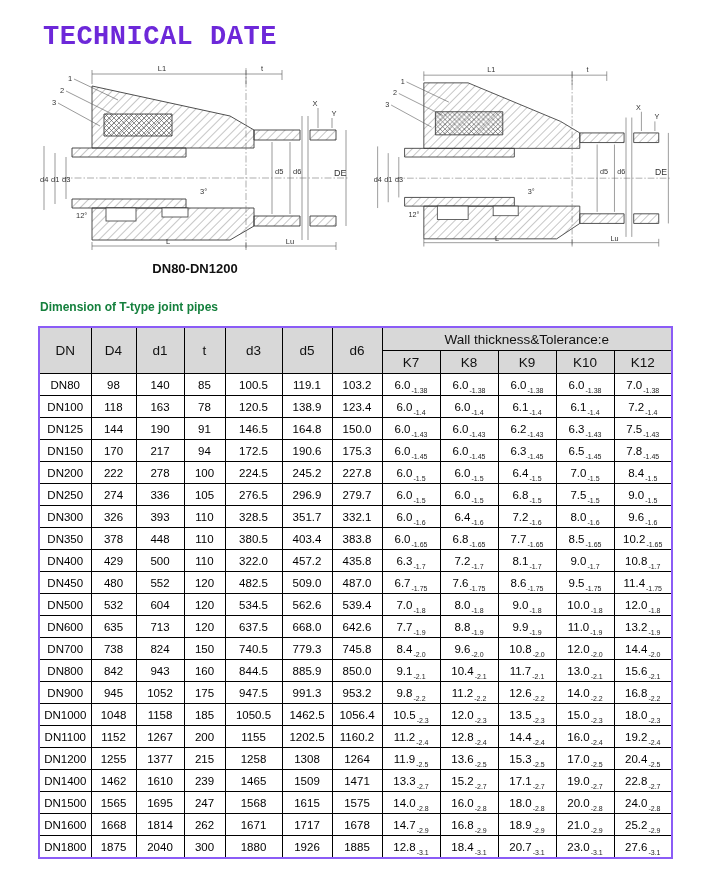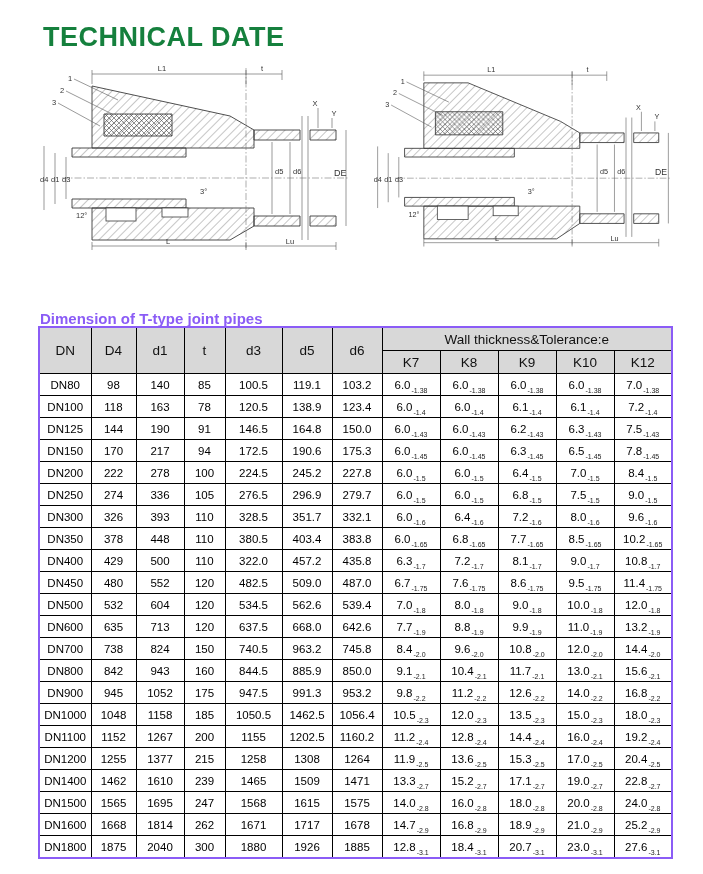--- a/index.html
+++ b/index.html
@@ -2,37 +2,37 @@
 <html><head>
 <meta charset="utf-8">
 <style>
   html,body{margin:0;padding:0;}
   body{
     width:703px;height:874px;background:#ffffff;position:relative;
     font-family:"Liberation Sans", sans-serif;color:#000;
   }
   .title{
     position:absolute;left:43px;top:22px;margin:0;
-    font-size:27px;font-weight:bold;letter-spacing:.5px;color:#15803d;
+    font-size:27px;font-weight:bold;letter-spacing:.5px;color:#6d28d9;font-family:Liberation Mono, monospace;
   }
   .drawings{
     position:absolute;left:34px;top:58px;width:644px;height:215px;
     display:flex;justify-content:space-between;align-items:flex-start;
   }
   figure{margin:0;text-align:center;}
   figcaption{font-size:13px;font-weight:bold;color:#111;margin-top:1px;}
   .ln{stroke:#3a3a3a;stroke-width:0.9;}
   .thin{stroke:#555;stroke-width:0.6;fill:none;}
   .dim{stroke:#555;stroke-width:0.6;fill:none;}
   .cl{stroke:#777;stroke-width:0.6;stroke-dasharray:7 2 1.5 2;fill:none;}
   svg text{font-family:"Liberation Sans", sans-serif;font-size:7.5px;fill:#333;}
   svg text.big{font-size:9px;}
   .section-label{
     position:absolute;left:40px;top:300px;
-    font-size:15px;font-weight:bold;color:#8b5cf6;margin-top:10px;
+    font-size:12px;font-weight:bold;color:#15803d;
   }
   table.dims{
     position:absolute;left:38px;top:326px;border-collapse:collapse;
     table-layout:fixed;border:2px solid #8b5cf6;
   }
   table.dims th,table.dims td{
     border:1px solid #000;text-align:center;vertical-align:middle;
     padding:0;white-space:nowrap;overflow:hidden;
   }
   table.dims thead th{
@@ -121,20 +121,21 @@
       <text x="166" y="136">3°</text>
 
       <line class="dim" x1="58" y1="188" x2="212" y2="188"></line>
       <line class="dim" x1="58" y1="184" x2="58" y2="192"></line>
       <line class="dim" x1="212" y1="184" x2="212" y2="192"></line>
       <text x="134" y="186" text-anchor="middle">L</text>
       <line class="dim" x1="212" y1="188" x2="302" y2="188"></line>
       <line class="dim" x1="302" y1="184" x2="302" y2="192"></line>
       <text x="256" y="186" text-anchor="middle">Lu</text>
     </svg>
+    <figcaption>DN80-DN1200</figcaption>
   </figure>
 
   <figure>
     <svg width="310" height="198" viewBox="0 0 322 198">
 
       <path class="ln" fill="url(#hA)" d="M58,22 L104,22 L200,62 L220,74 L220,90 L58,90 Z"></path>
       <path class="ln" fill="url(#hX)" d="M70,52 L140,52 L140,76 L70,76 Z"></path>
       <path class="ln" fill="url(#hA)" d="M38,90 L152,90 L152,99 L38,99 Z"></path>
       <path class="ln" fill="url(#hA)" d="M220,74 L266,74 L266,84 L220,84 Z"></path>
       <path class="ln" fill="url(#hA)" d="M276,74 L302,74 L302,84 L276,84 Z"></path>
@@ -394,21 +395,21 @@
         <td><span>9.9</span><sub class="tol">-1.9</sub></td>
         <td><span>11.0</span><sub class="tol">-1.9</sub></td>
         <td><span>13.2</span><sub class="tol">-1.9</sub></td>
       </tr>
       <tr>
         <td class="dn-cell">DN700</td>
         <td>738</td>
         <td>824</td>
         <td>150</td>
         <td>740.5</td>
-        <td>963.2</td>
+        <td>779.3</td>
         <td>745.8</td>
         <td><span>8.4</span><sub class="tol">-2.0</sub></td>
         <td><span>9.6</span><sub class="tol">-2.0</sub></td>
         <td><span>10.8</span><sub class="tol">-2.0</sub></td>
         <td><span>12.0</span><sub class="tol">-2.0</sub></td>
         <td><span>14.4</span><sub class="tol">-2.0</sub></td>
       </tr>
       <tr>
         <td class="dn-cell">DN800</td>
         <td>842</td>

